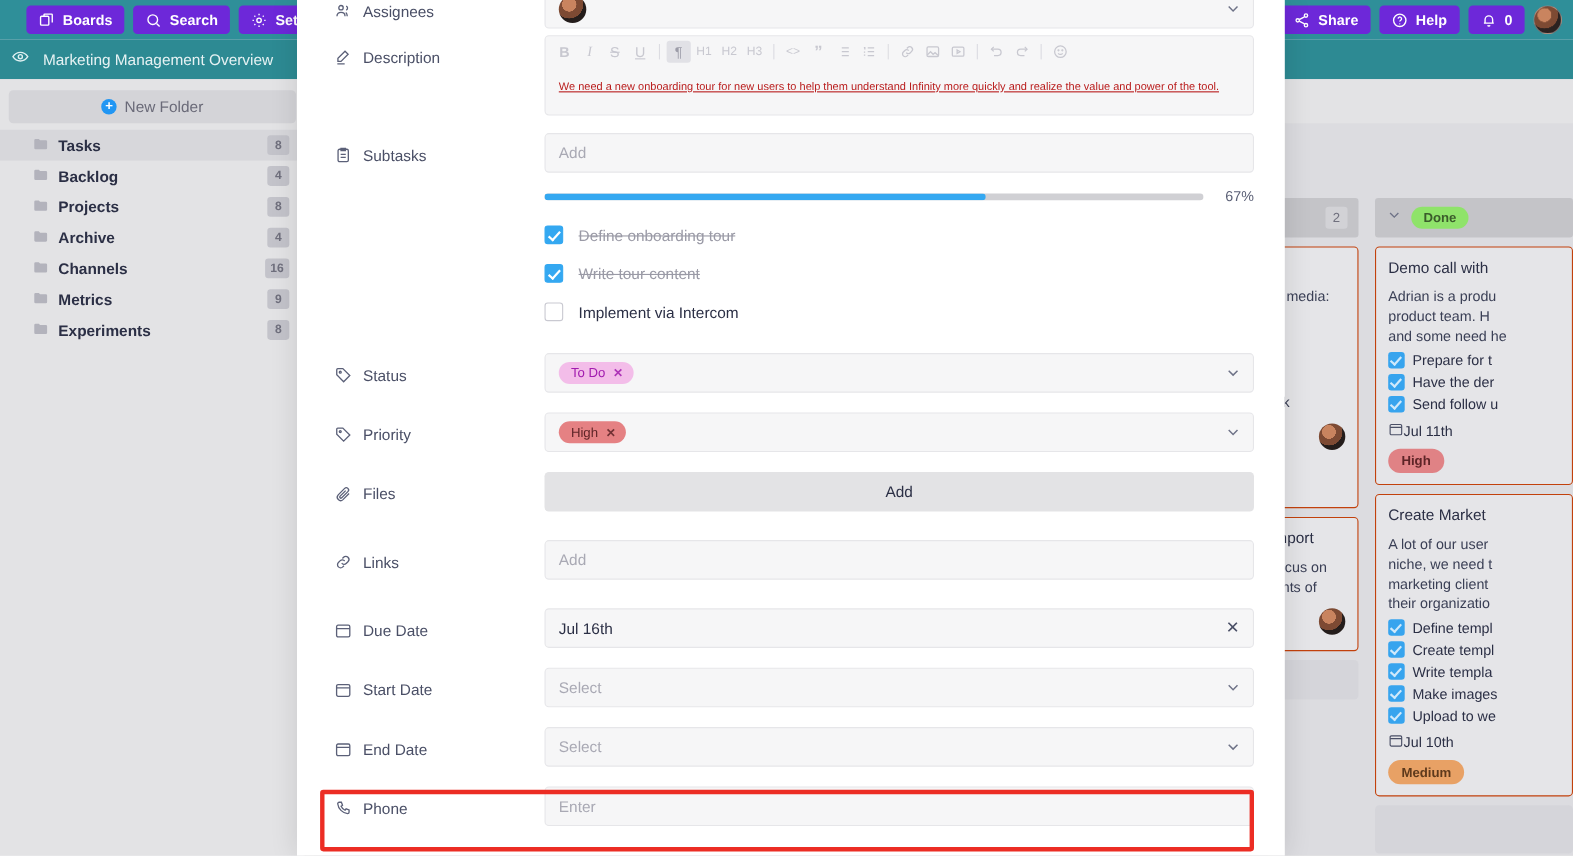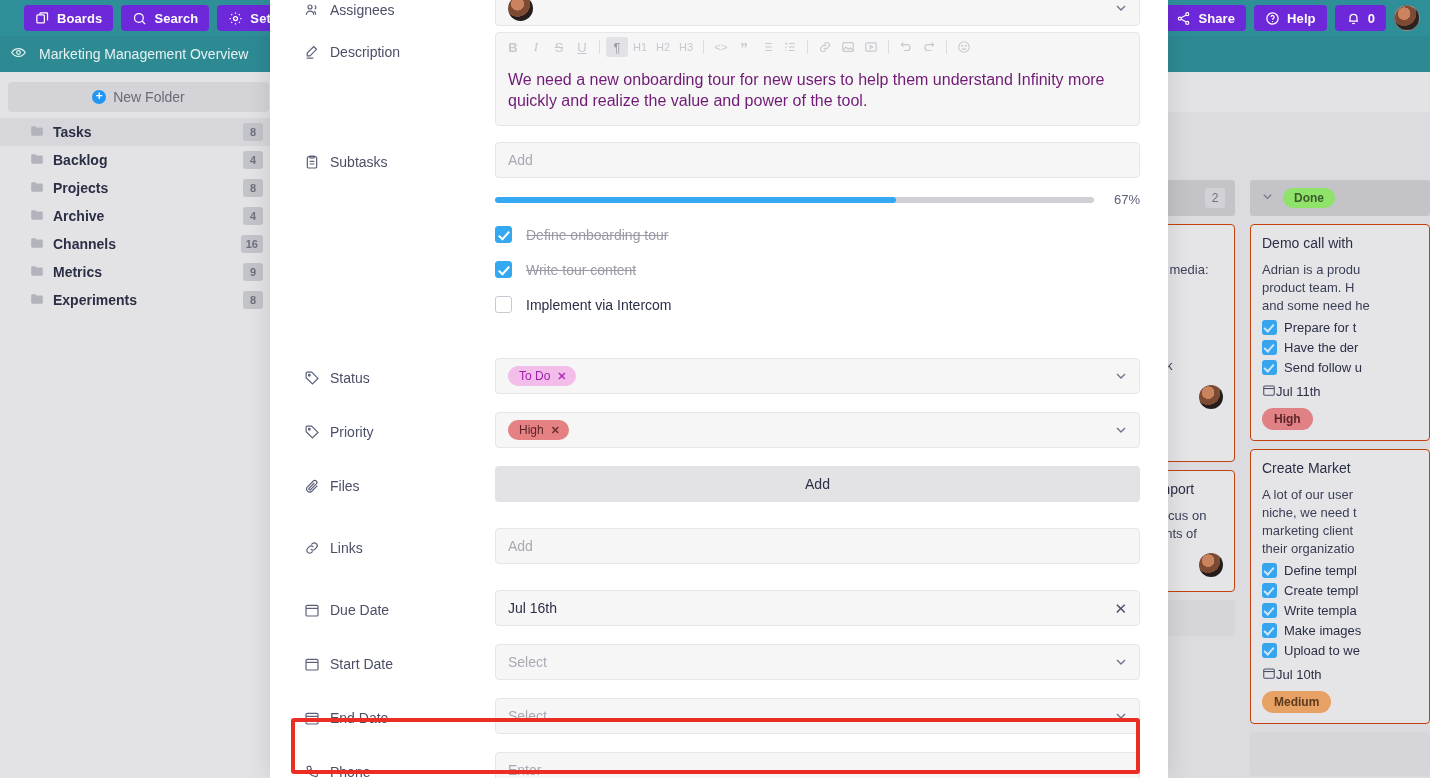--- a/index.html
+++ b/index.html
@@ -149,21 +149,21 @@
   .ed-toolbar {
     display: flex; align-items: center; gap: 1px; padding: 4px 6px; height: 28px;
     color: #c8c8d0;
   }
   .ed-btn {
     min-width: 22px; height: 20px; display: flex; align-items: center; justify-content: center;
     font-size: 13px; border-radius: 3px; padding: 0 3px;
   }
   .ed-btn.active { background: #e1e1e6; color: #9c9ca8; }
   .ed-sep { width: 1px; height: 14px; background: #dcdce2; margin: 0 5px; }
-  .ed-body { padding: 8px 12px 14px 12px; font-size: 16px; line-height: 21px; color: #701a75; }
+  .ed-body { padding: 8px 12px 14px 12px; font-size: 10px; line-height: 21px; color: #b91c1c; text-decoration: underline; }
 
   
   .progress-row { display: flex; align-items: center; gap: 12px; margin-top: 14px; }
   .progress-track { flex: 1; height: 6px; border-radius: 3px; background: #d0d0d4; overflow: hidden; }
   .progress-fill { height: 100%; background: #34a8f1; border-radius: 3px; }
   .progress-pct { font-size: 13px; color: #5a5f75; width: 34px; text-align: right; }
   .subtask { display: flex; align-items: center; gap: 14px; height: 31px; margin-top: 4px; }
   .cb {
     width: 17px; height: 17px; border-radius: 3px; flex: none; position: relative;
     border: 1px solid #c9c9d1; background: #fff;
@@ -597,21 +597,21 @@
           <span class="cb on"></span>
           <span class="st-text done">Write tour content</span>
         </div>
         <div class="subtask">
           <span class="cb"></span>
           <span class="st-text">Implement via Intercom</span>
         </div>
       </div>
     </div>
 
-    <div class="field" style="margin-top: 38px;">
+    <div class="field" style="margin-top: 22px;">
       <div class="f-label">
         <span class="ico">
           <svg width="16" height="16" viewBox="0 0 24 24" fill="none" stroke="currentColor" stroke-width="1.8">
             <path d="M3.2 11.5V4.6c0-.8.6-1.4 1.4-1.4h6.9L21 12.6l-8.4 8.4z"></path>
               <circle cx="8" cy="8" r="1.3"></circle>
           </svg>
         </span>
         <span>Status</span>
       </div>
       <div class="f-body">

